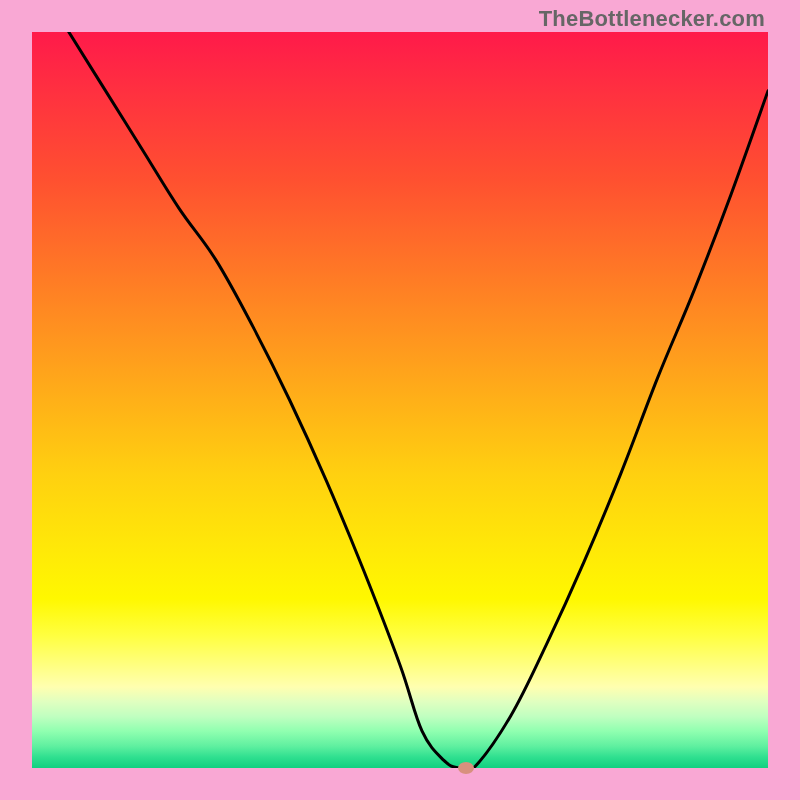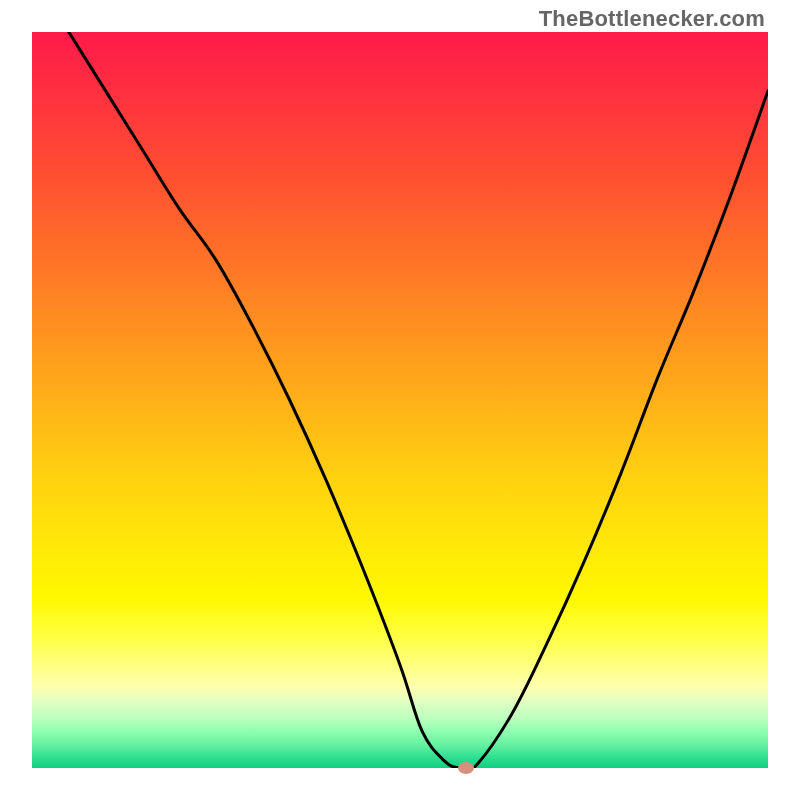--- a/index.html
+++ b/index.html
@@ -7,21 +7,21 @@
     padding: 0;
     background: #000;
     width: 800px;
     height: 800px;
     overflow: hidden;
   }
   .chart-container {
     position: relative;
     width: 800px;
     height: 800px;
-    background: #ffffff;
+    background: #f9a8d4;
   }
   .plot-area {
     position: absolute;
     left: 32px;
     top: 32px;
     width: 736px;
     height: 736px;
   }
   .gradient-bg {
     position: absolute;

